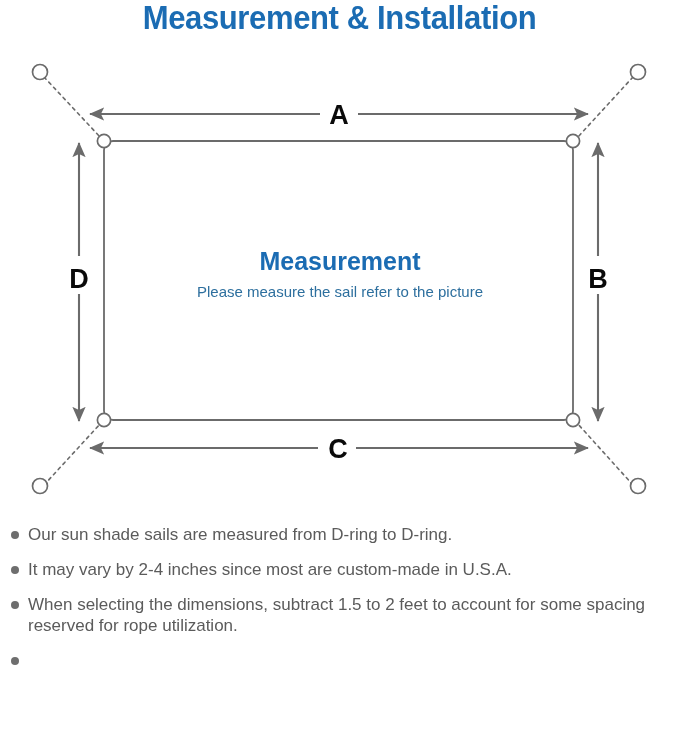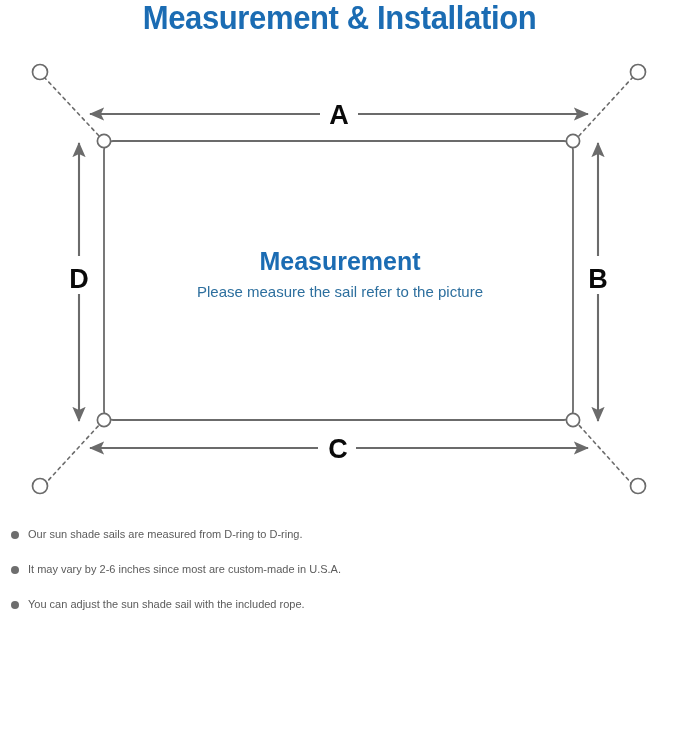--- a/index.html
+++ b/index.html
@@ -72,21 +72,21 @@
     position: absolute;
     top: 524px;
     left: 0;
     width: 679px;
   }
   .note-item {
     position: relative;
     padding-left: 28px;
     margin-bottom: 14px;
     font-family: "Liberation Sans", sans-serif;
-    font-size: 11px;
+    font-size: 17px;
     line-height: 21px;
     color: #5b5b5b;
     padding-right: 4px;
   }
   .note-bullet {
     position: absolute;
     left: 11px;
     top: 7px;
     width: 8px;
     height: 8px;
@@ -168,19 +168,22 @@
   </svg>
 </div>
 
 <div id="notes-list">
   <div class="note-item">
     <span class="note-bullet"></span>
     <span>Our sun shade sails are measured from D-ring to D-ring.</span>
   </div>
   <div class="note-item">
     <span class="note-bullet"></span>
-    <span>It may vary by 2-6 inches since most are custom-made in U.S.A.</span>
+    <span>It may vary by 2-4 inches since most are custom-made in U.S.A.</span>
   </div>
   <div class="note-item">
     <span class="note-bullet"></span>
-    <span>You can adjust the sun shade sail with the included rope.</span>
+    <span>When selecting the dimensions, subtract 1.5 to 2 feet to account for some spacing reserved for rope utilization.</span>
+  </div>
+  <div class="note-item">
+    <span class="note-bullet"></span>
   </div>
 </div>
 
 </body></html>

